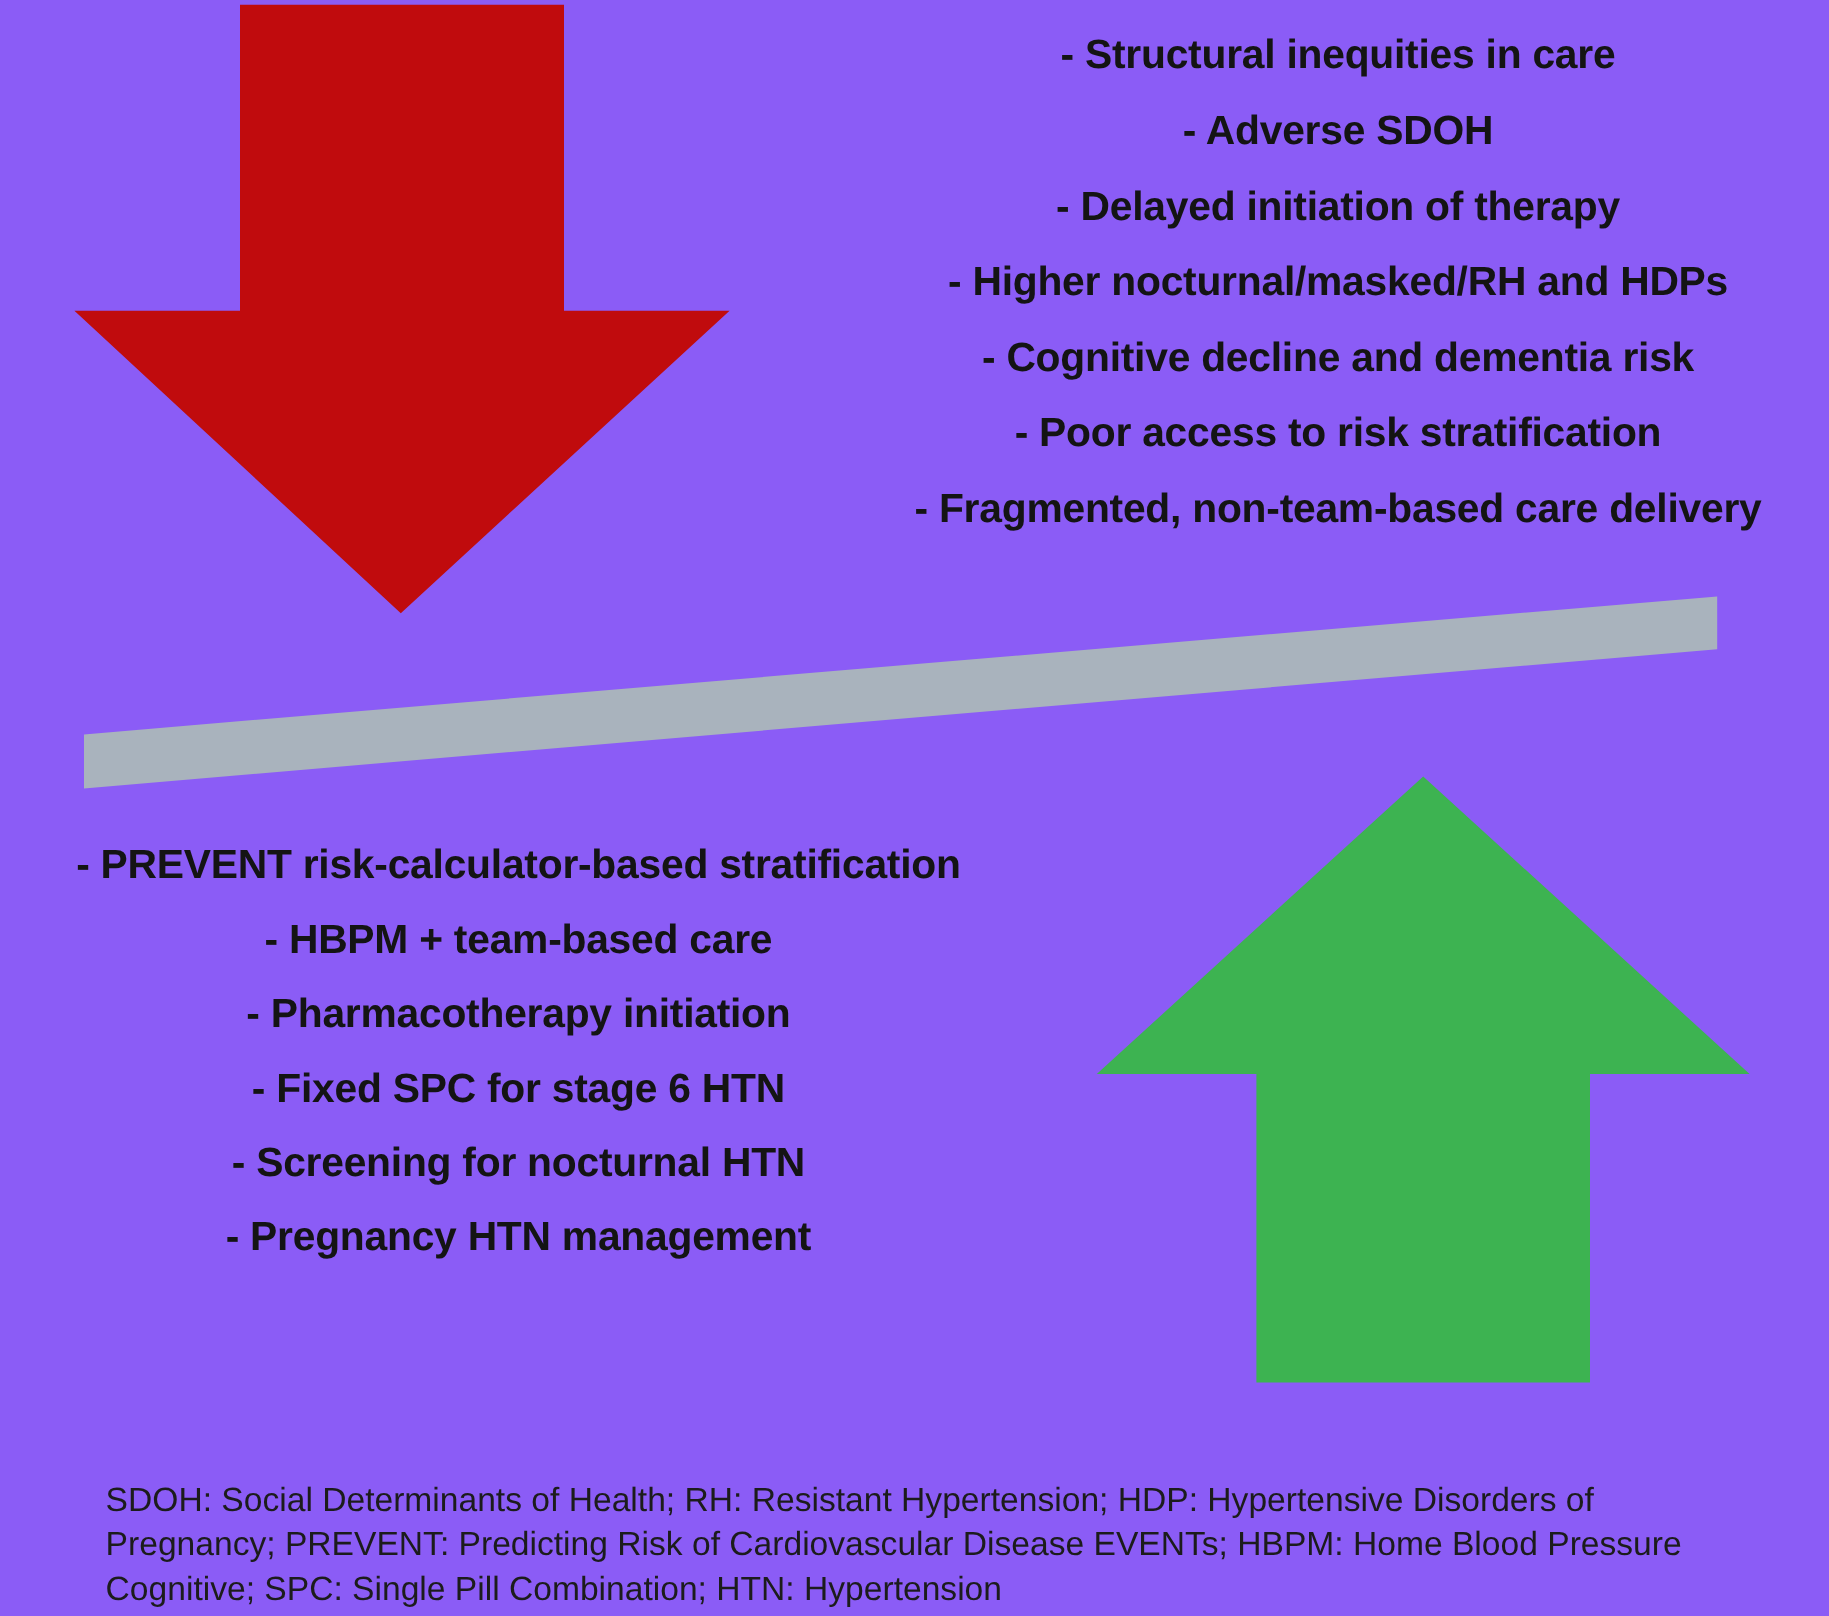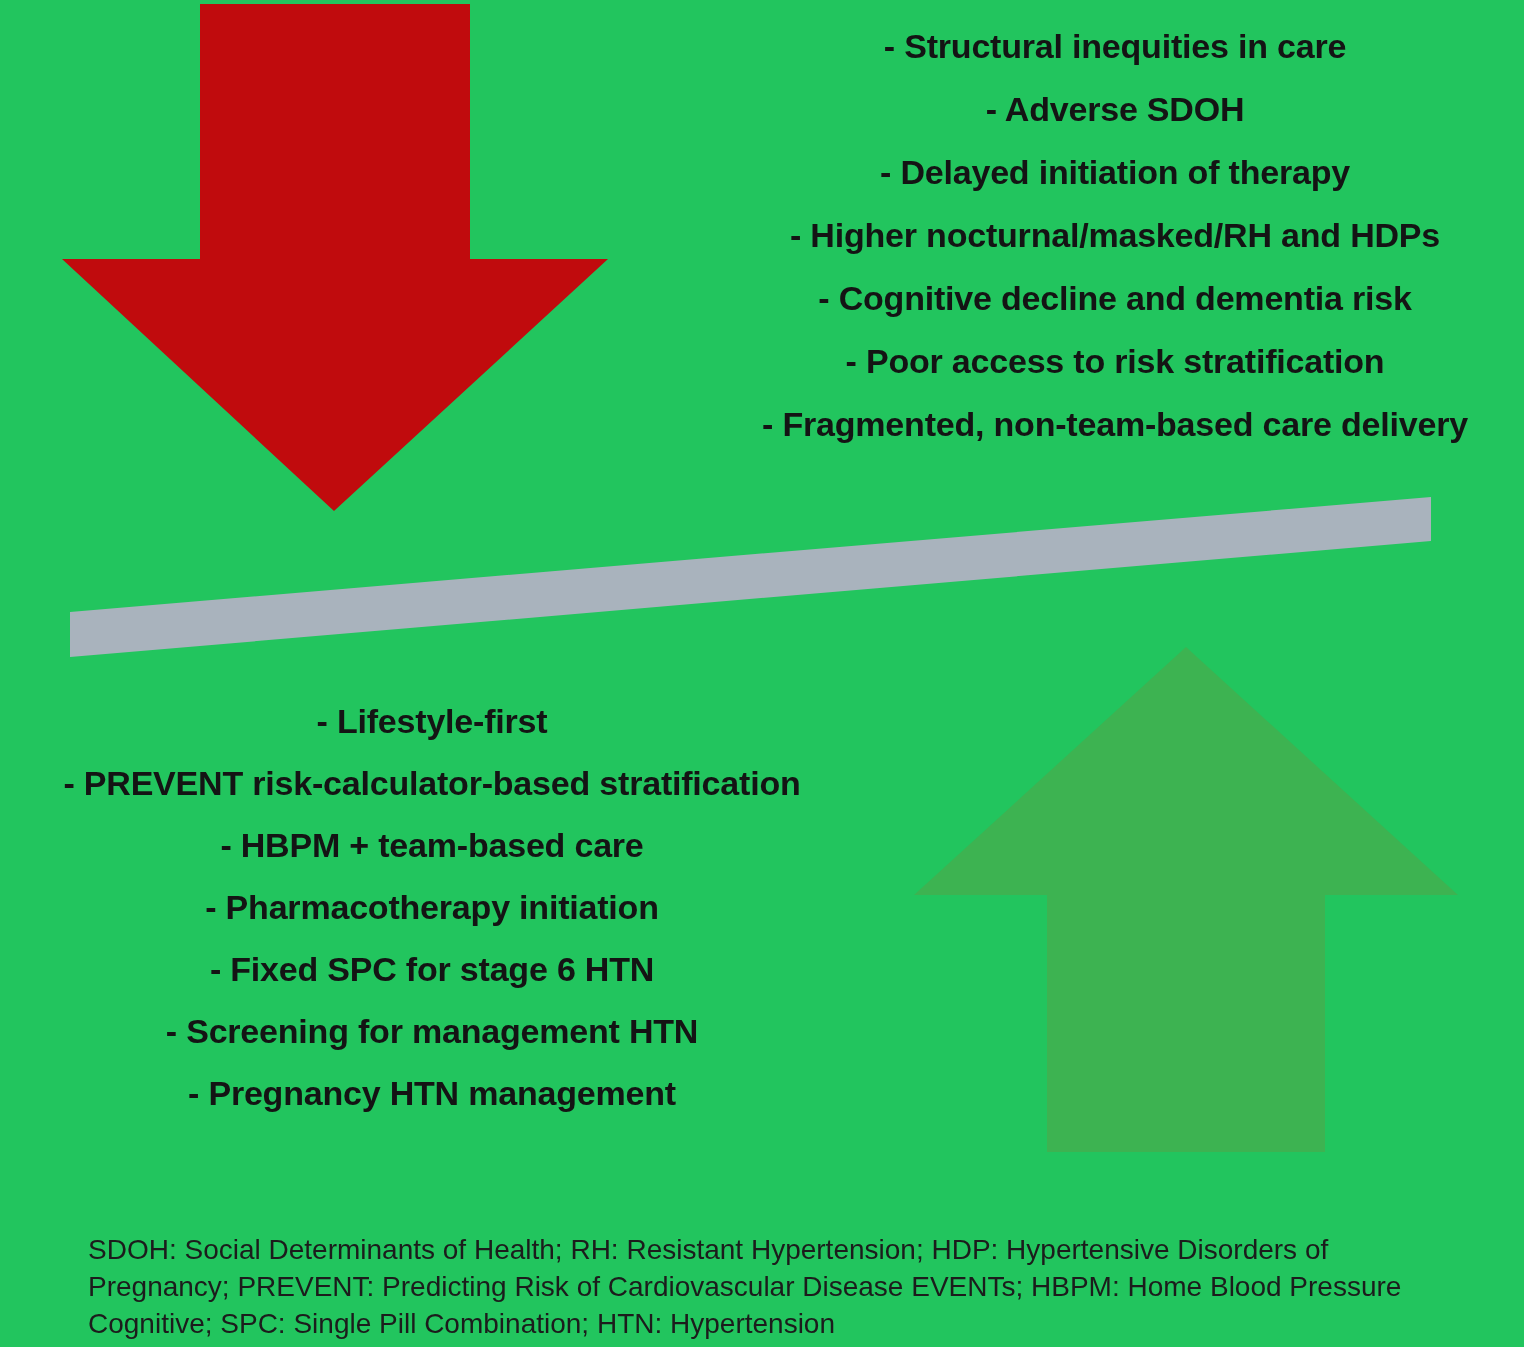--- a/index.html
+++ b/index.html
@@ -1,18 +1,18 @@
 <!DOCTYPE html>
 <html><head>
 <meta charset="utf-8">
 <style>
   html,body{margin:0;padding:0;background:#fdfdfd;}
   .stage{
     position:relative;width:1524px;height:1347px;overflow:hidden;
-    background:#22c55e;
+    background:#8b5cf6;
     font-family:"Liberation Sans","DejaVu Sans",sans-serif;
   }
   .shapes{position:absolute;left:0;top:0;width:1524px;height:1347px;}
   .list{position:absolute;text-align:center;}
   .list .li{
     font-weight:700;font-size:34px;color:#141414;
     white-space:nowrap;letter-spacing:-0.2px;
   }
   .list-negative{left:685px;top:15px;width:860px;}
   .list-negative .li{line-height:63px;}
@@ -39,26 +39,25 @@
     <div class="li">- Structural inequities in care</div>
     <div class="li">- Adverse SDOH</div>
     <div class="li">- Delayed initiation of therapy</div>
     <div class="li">- Higher nocturnal/masked/RH and HDPs</div>
     <div class="li">- Cognitive decline and dementia risk</div>
     <div class="li">- Poor access to risk stratification</div>
     <div class="li">- Fragmented, non-team-based care delivery</div>
   </div>
 
   <div class="list list-positive">
-    <div class="li">- Lifestyle-first</div>
     <div class="li">- PREVENT risk-calculator-based stratification</div>
     <div class="li">- HBPM + team-based care</div>
     <div class="li">- Pharmacotherapy initiation</div>
     <div class="li">- Fixed SPC for stage 6 HTN</div>
-    <div class="li">- Screening for management HTN</div>
+    <div class="li">- Screening for nocturnal HTN</div>
     <div class="li">- Pregnancy HTN management</div>
   </div>
 
   <div class="footnote">
     <div class="fline">SDOH: Social Determinants of Health; RH: Resistant Hypertension; HDP: Hypertensive Disorders of</div>
     <div class="fline">Pregnancy; PREVENT: Predicting Risk of Cardiovascular Disease EVENTs; HBPM: Home Blood Pressure</div>
     <div class="fline">Cognitive; SPC: Single Pill Combination; HTN: Hypertension</div>
   </div>
 
 </div>

